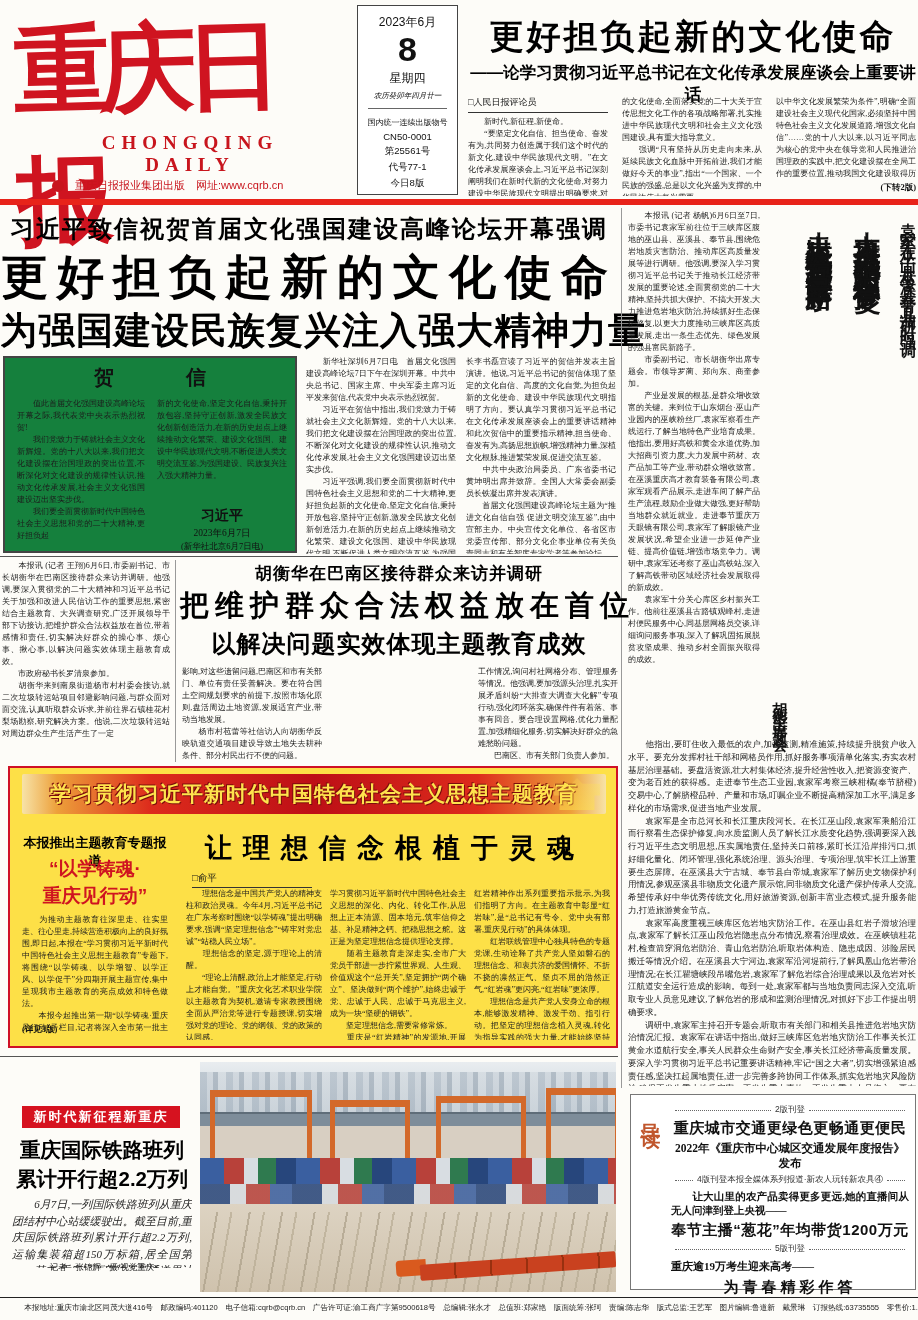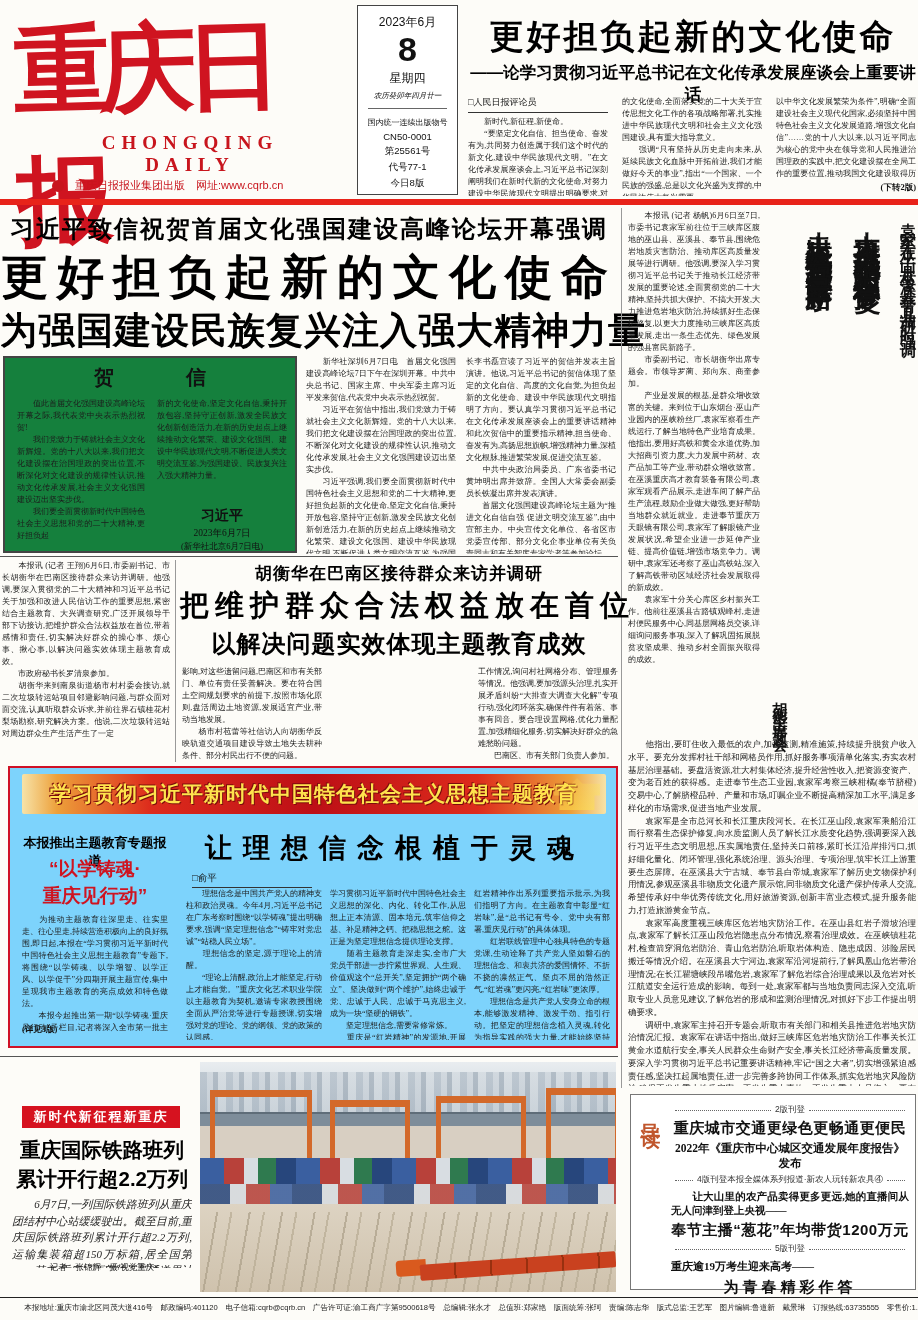--- a/index.html
+++ b/index.html
@@ -58,21 +58,21 @@
   .v-sub{writing-mode:vertical-rl;font-size:15px;font-weight:bold;letter-spacing:5px;align-self:flex-end;
          font-family:"Liberation Serif",serif;}
   .yuan-body{left:628px;top:738px;width:288px;height:348px;font-size:8.5px;}
   
   .hu-lead{left:2px;top:560px;width:168px;height:202px;}
   .hu-kicker{left:180px;top:562px;width:438px;font-size:17px;text-align:center;letter-spacing:1px;}
   .hu-h1{left:180px;top:586px;width:438px;font-size:29px;letter-spacing:6px;text-align:center;white-space:nowrap;}
   .hu-h2{left:180px;top:622px;width:438px;font-size:24px;letter-spacing:1px;text-align:center;white-space:nowrap;margin-top:6px;}
   .hu-col{top:666px;width:140px;height:96px;}
   
-  .redbox{left:8px;top:766px;width:610px;height:282px;border:2px solid #cf1126;box-sizing:border-box;background:#7dd3fc;}
+  .redbox{left:8px;top:766px;width:610px;height:282px;border:2px solid #cf1126;box-sizing:border-box;background:#fde047;}
   .banner{position:absolute;left:12px;top:6px;width:584px;height:40px;
           background:linear-gradient(90deg,#f7e3a8 0%,#eda03a 6%,#dd2b1c 22%,#bd0f16 50%,#dd2b1c 78%,#eda03a 94%,#f7e3a8 100%);
           display:flex;align-items:center;justify-content:center;border-radius:2px;overflow:hidden;}
   .banner-txt{color:#ffe34d;font-size:21px;font-weight:bold;letter-spacing:1px;
               text-shadow:1px 1px 0 #7a0c0c,-1px -1px 0 #7a0c0c;}
   .banner-deco{position:absolute;right:6px;top:4px;width:46px;height:32px;opacity:.8;
                background:linear-gradient(180deg,rgba(255,227,77,.25),rgba(255,227,77,.65));
                clip-path:polygon(50% 0,62% 18%,100% 18%,100% 55%,88% 55%,88% 100%,12% 100%,12% 55%,0 55%,0 18%,38% 18%);}
   .intro-label{position:absolute;left:10px;top:66px;width:150px;font-size:13px;text-align:center;}
   .intro-title{position:absolute;left:10px;top:88px;width:150px;font-size:19px;font-weight:bold;color:#cf1420;

